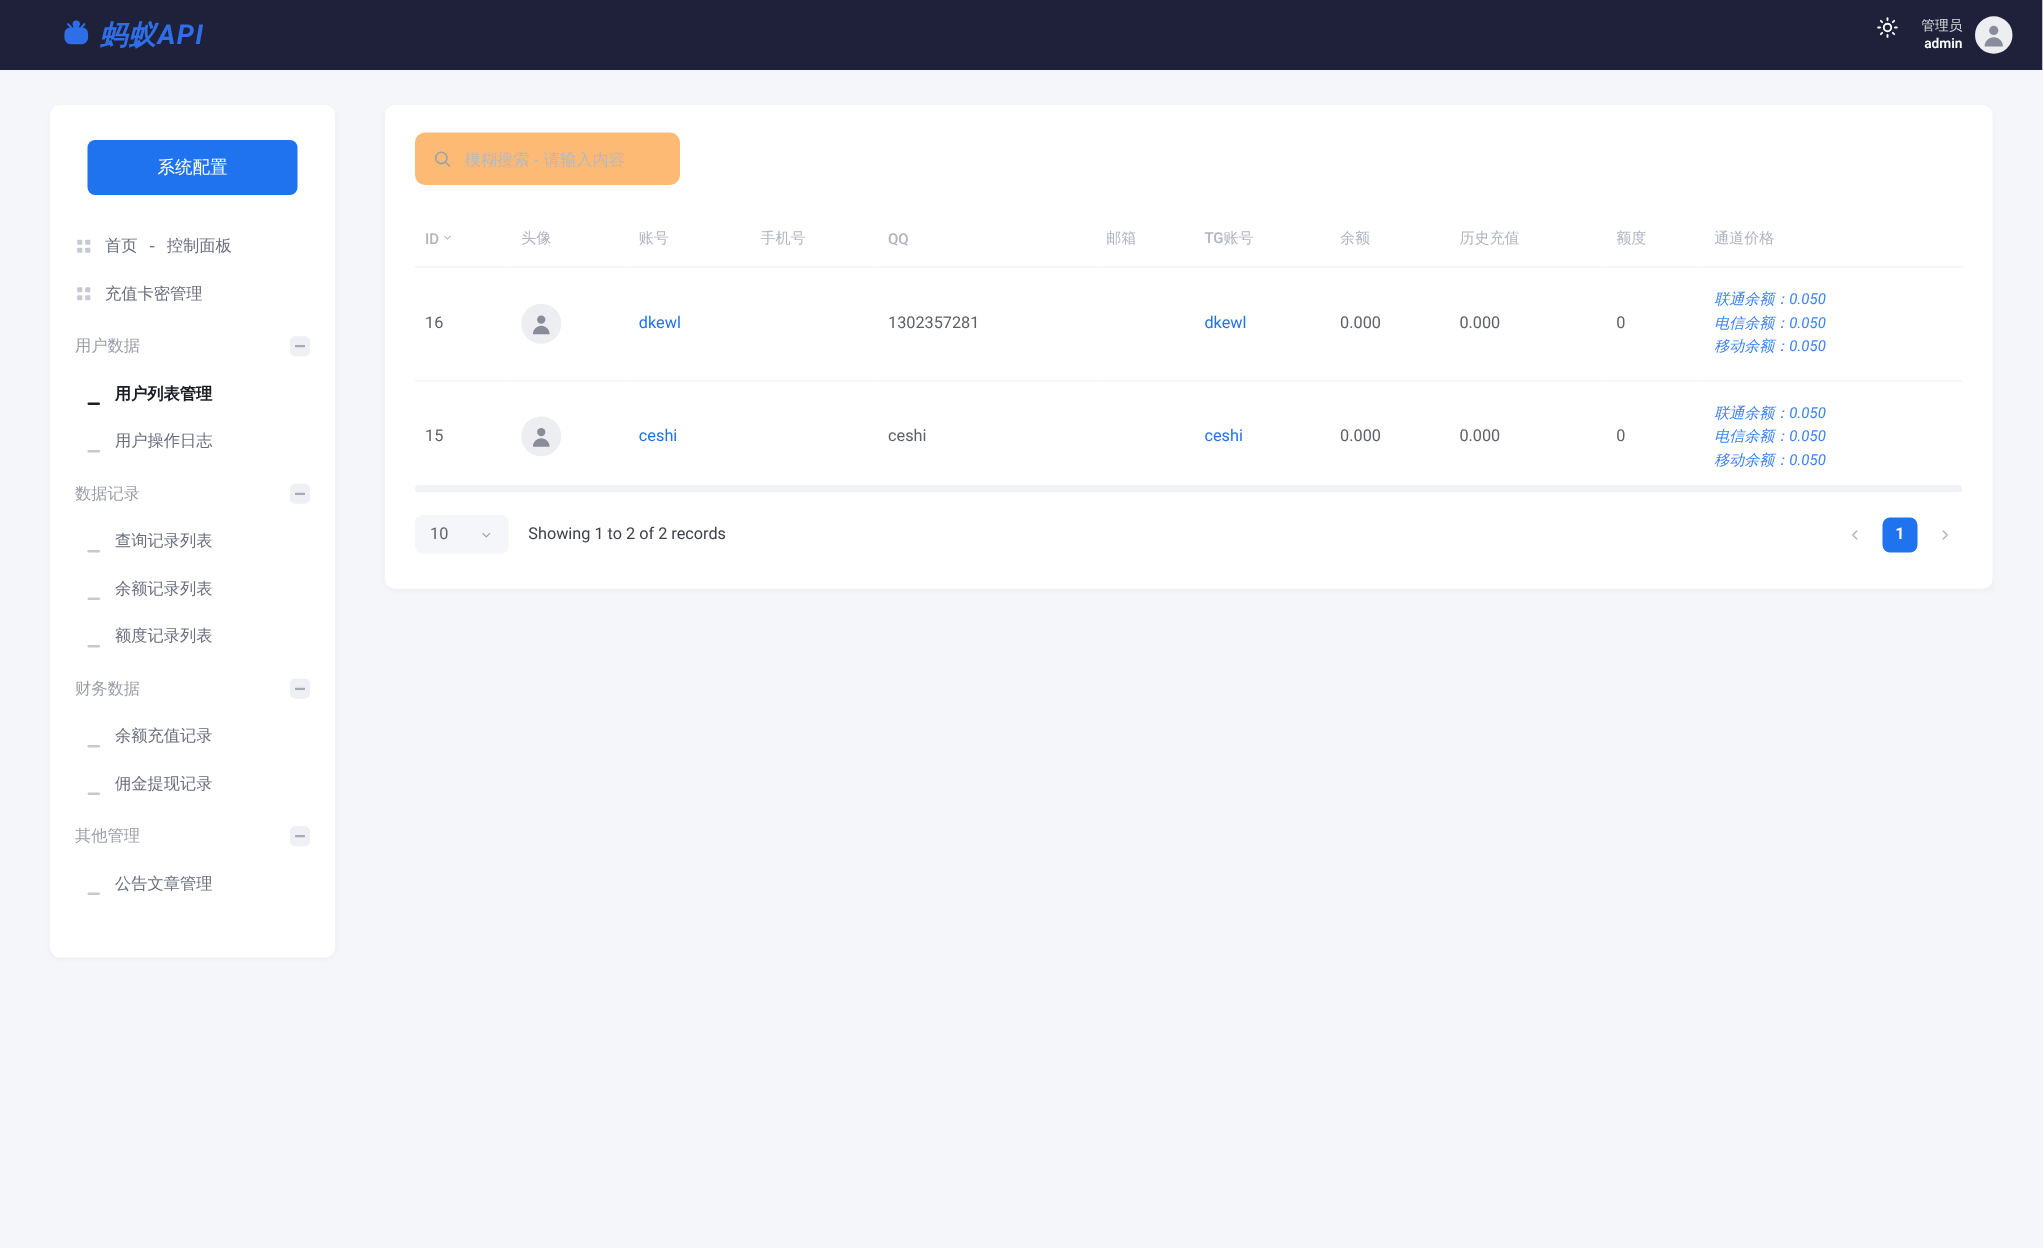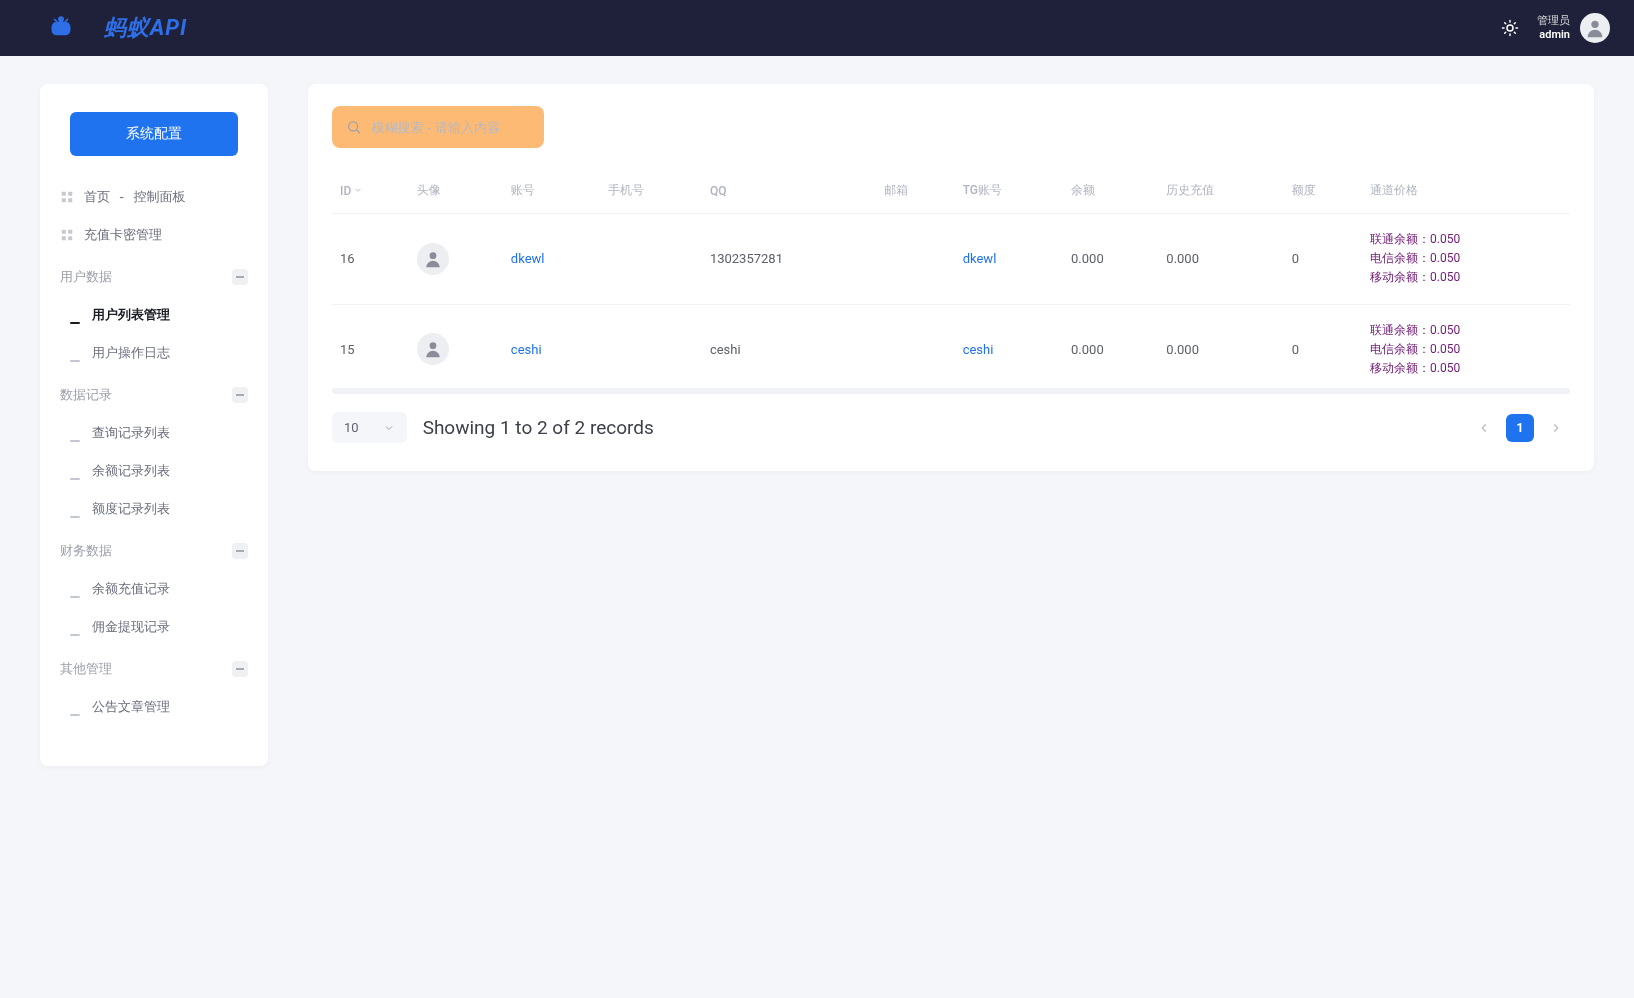--- a/index.html
+++ b/index.html
@@ -1,22 +1,22 @@
 <!DOCTYPE html>
 <html><head>
 <meta charset="utf-8">
 <style>
 * { box-sizing: border-box; margin: 0; padding: 0; }
 body { font-family: -apple-system, BlinkMacSystemFont, "Segoe UI", Roboto, "Helvetica Neue", Arial, sans-serif; background: #f5f6fa; color: #333; }
 
 
 .header { height: 56px; background: #1e2139; display: flex; align-items: center; justify-content: space-between; padding: 0 24px 0 48px; }
 .logo { height: 28px; display: flex; align-items: center; gap: 6px; }
-.logo-text { color: #2e6fe8; font-size: 22px; font-weight: 700; letter-spacing: 1px; font-style: italic; margin-left: 24px; }
-.header-right { display: flex; align-items: center; gap: 18px; color: #fff; }
+.logo-text { color: #2e6fe8; font-size: 22px; font-weight: 700; letter-spacing: 1px; font-style: italic; }
+.header-right { display: flex; align-items: flex-start; gap: 18px; color: #fff; }
 .sun-icon { width: 18px; height: 18px; }
 .user-info { display: flex; align-items: center; gap: 10px; }
 .user-text { text-align: right; font-size: 11px; line-height: 1.3; }
 .user-role { color: #dcdcdc; }
 .user-name { color: #fff; font-weight: 600; }
 .avatar { width: 30px; height: 30px; border-radius: 50%; background: #eceef2; display: flex; align-items: center; justify-content: center; overflow: hidden; }
 
 
 .layout { display: flex; padding: 28px 40px; gap: 40px; align-items: flex-start; }
 
@@ -43,27 +43,27 @@
 .table-wrap { width: 100%; overflow-x: auto; position: relative; }
 .table-wrap::after { content: ""; position: absolute; left: 0; right: 0; bottom: 0; height: 6px; background: #f1f2f6; border-radius: 3px; }
 table { width: 100%; border-collapse: collapse; min-width: 1000px; }
 th { text-align: left; font-weight: 500; color: #b0b4c0; font-size: 12px; padding: 12px 8px 14px; white-space: nowrap; }
 th.sortable { cursor: pointer; }
 th .sort-chevron { display: inline-block; margin-left: 2px; }
 tbody tr { border-top: 1px solid #f0f1f5; }
 td { padding: 16px 8px; font-size: 13px; color: #5e606a; vertical-align: middle; white-space: nowrap; }
 td.link { color: #2073ef; }
 .cell-avatar { width: 32px; height: 32px; border-radius: 50%; background: #eceef2; display: flex; align-items: center; justify-content: center; }
-.price-lines { font-size: 12px; color: #701a75; line-height: 1.6; }
+.price-lines { font-size: 12px; color: #3b82f6; line-height: 1.6; font-style: italic; }
 
 
 .table-footer { display: flex; align-items: center; justify-content: space-between; margin-top: 18px; }
 .footer-left { display: flex; align-items: center; gap: 16px; }
 .page-size { background: #f5f6fa; border-radius: 6px; padding: 8px 12px; display: flex; align-items: center; gap: 24px; font-size: 13px; color: #60636e; cursor: pointer; }
-.records-text { font-size: 19px; color: #3e404a; }
+.records-text { font-size: 13px; color: #3e404a; }
 .pagination { display: flex; align-items: center; gap: 8px; }
 .pg-btn { width: 28px; height: 28px; display: flex; align-items: center; justify-content: center; border-radius: 6px; color: #b6b9c4; cursor: pointer; }
 .pg-btn.active { background: #2073ef; color: #fff; font-weight: 600; font-size: 13px; }
 
 svg { display: block; }
 </style>
 </head>
 <body>
 
 <div class="header">

